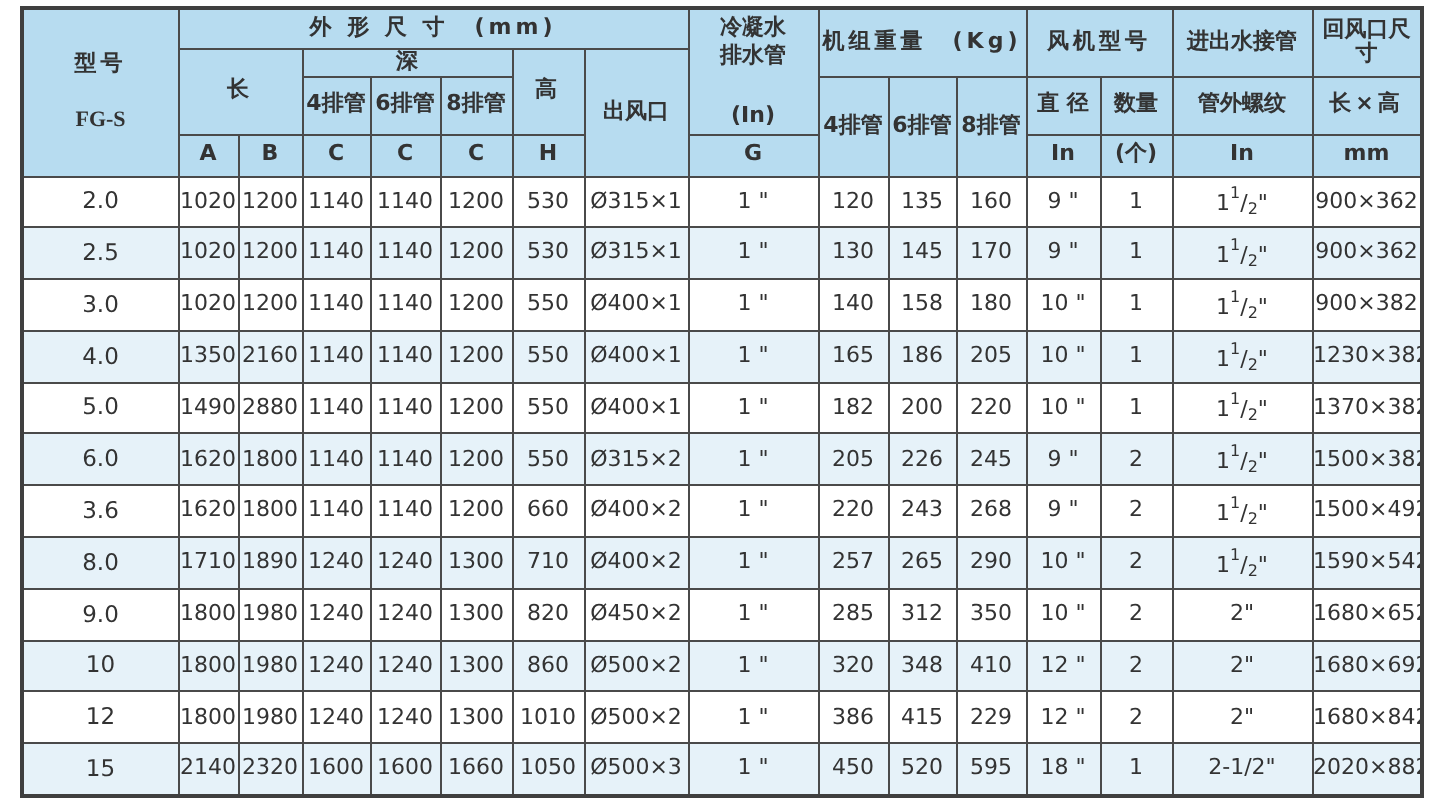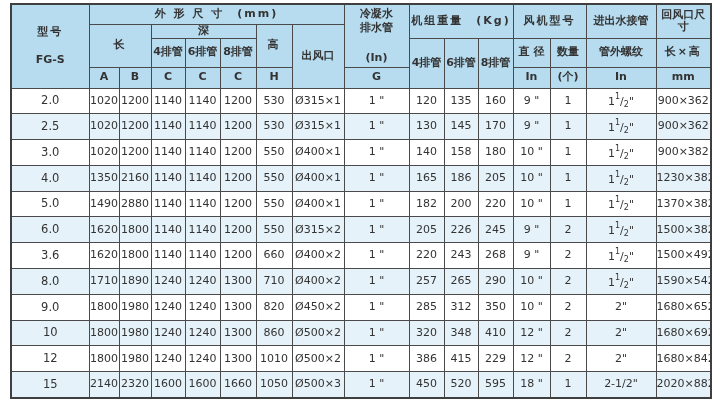--- a/index.html
+++ b/index.html
@@ -23,21 +23,21 @@
   .spec thead th{
     background:#b7dcf0;
     font-weight:bold;font-size:11px;
   }
   .spec td{font-size:11px;height:24.8px;background:#ffffff;}
   .spec tr.alt td{background:#e6f2f9;}
   .r1{height:20px;}
   .r2{height:14px;}
   .r3{height:29px;}
   .r4{height:21px;}
-  th.model-head{font-size:14px;}
+  th.model-head{font-size:14px;font-family:Liberation Serif, serif;}
   th.model-head .model-label{margin-bottom:16px;letter-spacing:2px;}
   th.title{font-size:12px;letter-spacing:2px;}
   th.subtitle{font-size:11px;}
   th.unitrow{font-size:11px;}
   td.model-cell{font-size:11.5px;text-align:center;}
   sup{font-size:8px;vertical-align:6px;}
   sub{font-size:8px;vertical-align:-2px;}
   .drain-head div{line-height:1.25;}
   .drain-unit{margin-top:16px;}
 </style>

